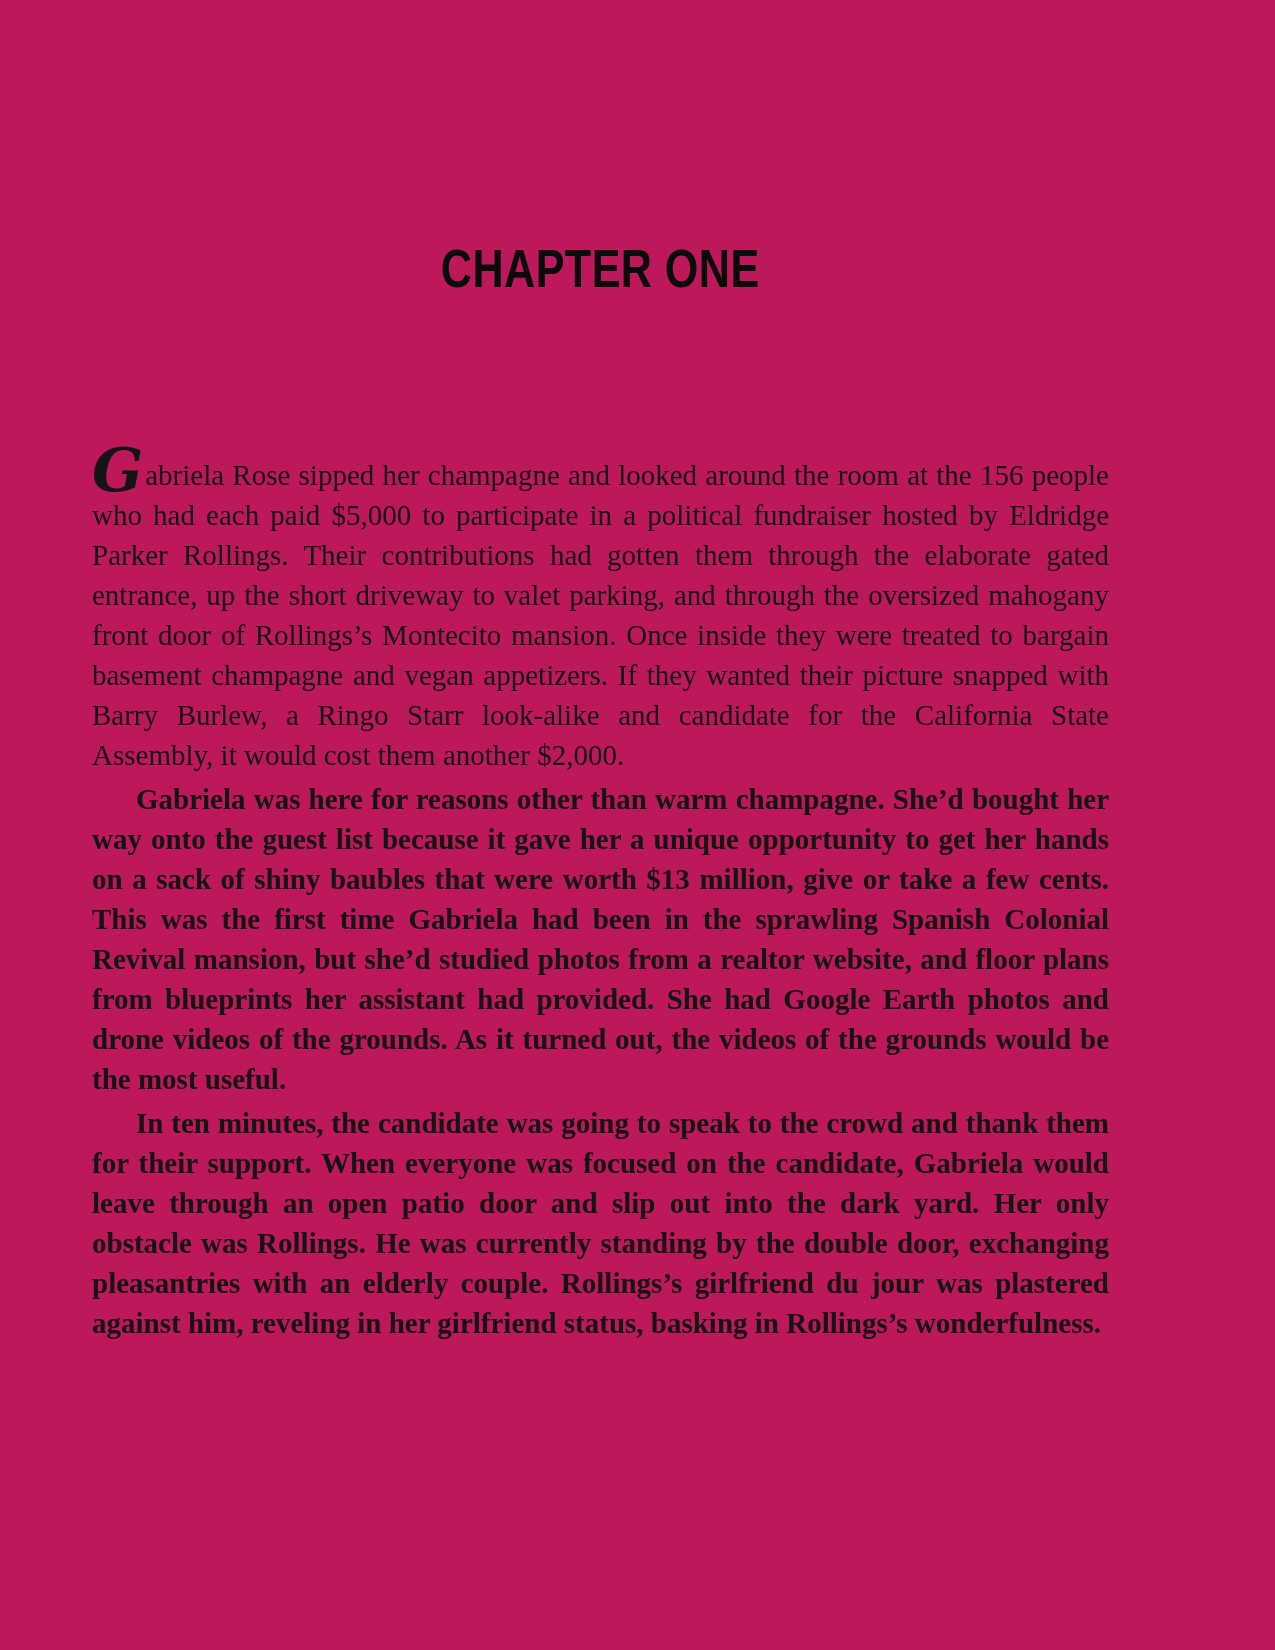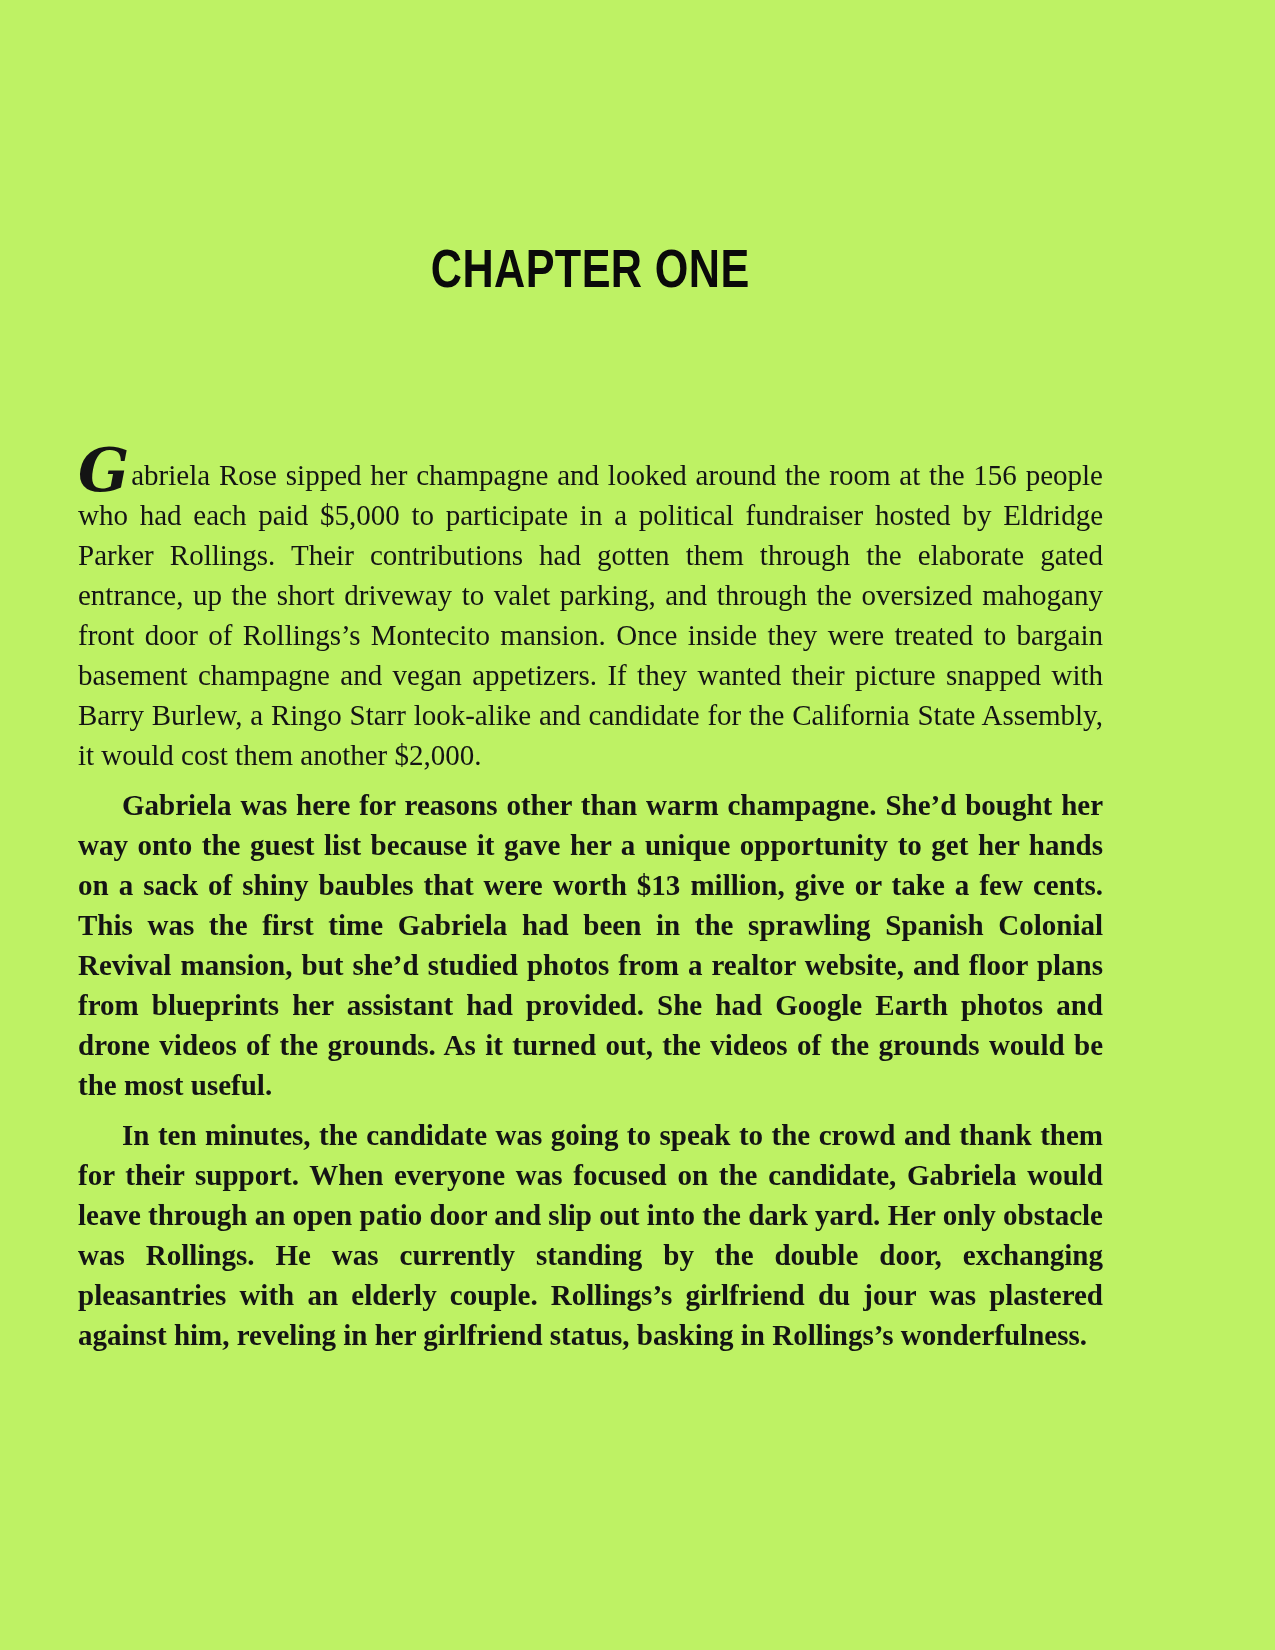--- a/index.html
+++ b/index.html
@@ -4,23 +4,23 @@
 <style>
   html, body {
     margin: 0;
     padding: 0;
     background: #ffffff;
   }
   .page {
     position: relative;
     width: 1275px;
     height: 1650px;
-    background: #bef264;
+    background: #be185d;
     box-sizing: border-box;
-    padding: 241px 162px 0 68px;
+    padding: 241px 162px 0 88px;
     overflow: hidden;
   }
   .chapter-heading {
     margin: 0;
     text-align: center;
     font-family: "Liberation Sans", sans-serif;
     font-weight: 700;
     font-size: 54px;
     line-height: 1;
     color: #0a0a0a;
@@ -34,21 +34,21 @@
   }
   .body-text {
     margin-top: 160px;
     font-family: "Liberation Serif", serif;
     font-size: 29px;
     line-height: 40px;
     text-align: justify;
     color: #141414;
   }
   .body-text p {
-    margin: 10px;
+    margin: 4px;
     padding: 0;
   }
   .body-text p.indented {
     text-indent: 44px;
     font-weight: bold;
   }
   .dropcap {
     font-family: "DejaVu Serif", serif;
     font-style: italic;
     font-weight: 600;

